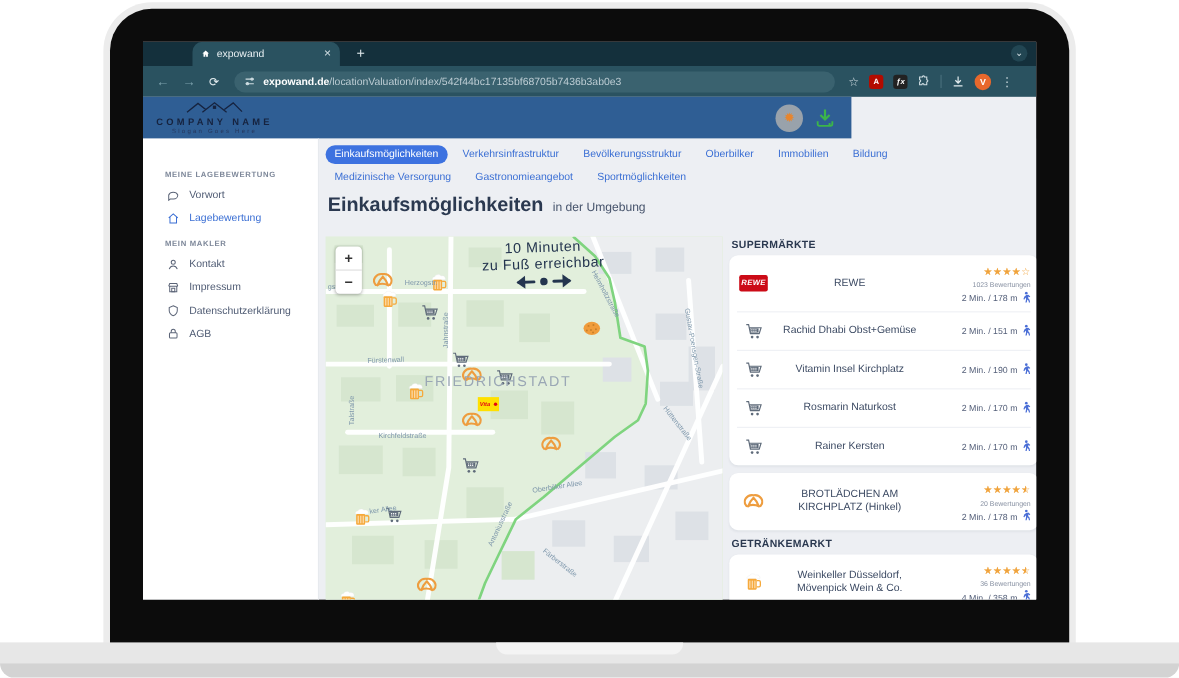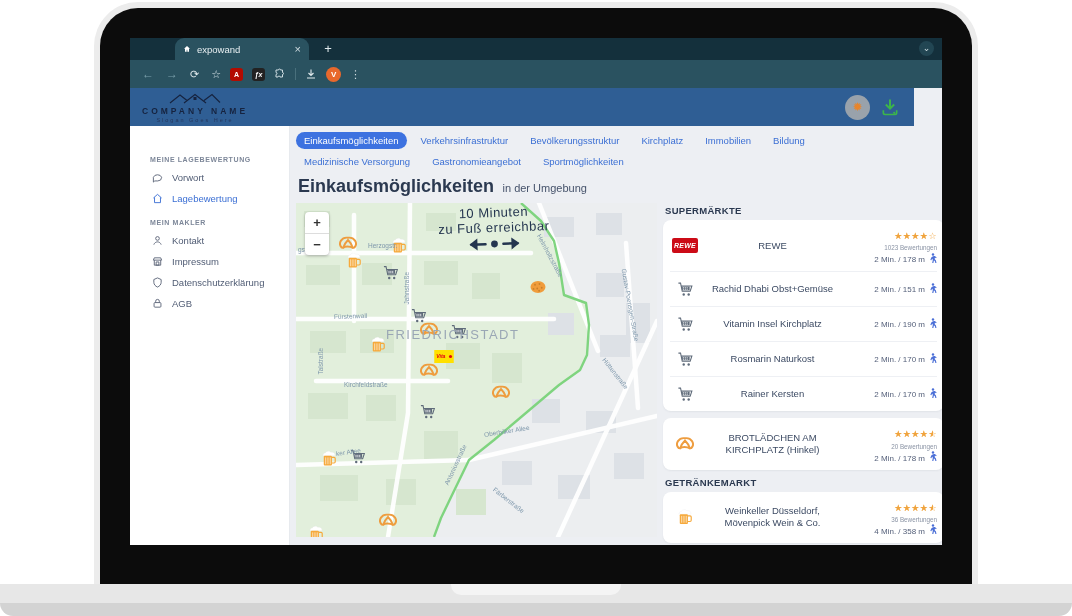--- a/index.html
+++ b/index.html
@@ -29,21 +29,21 @@
   #url-text b{color:#fff;font-weight:bold;}
   #toolbar-right{display:flex;align-items:center;gap:9px;margin-left:12px;}
   #bookmark-star{color:#cfdde2;font-size:11px;}
   .ext-badge{width:13px;height:13px;border-radius:3px;font-size:7px;font-weight:bold;color:#fff;display:flex;align-items:center;justify-content:center;}
   #ext-adobe{background:#b30b00;}
   #ext-fx{background:#222;font-style:italic;}
   #toolbar-sep{width:1px;height:12px;background:#49707c;}
   #profile-avatar{width:15px;height:15px;border-radius:50%;background:#e8682c;color:#fff;font-size:8px;display:flex;align-items:center;justify-content:center;font-weight:bold;}
   #kebab-icon{color:#cfdde2;font-size:11px;letter-spacing:0;}
   
-  #app-header{position:absolute;left:0;top:50px;width:784px;height:38px;background:#2f5e94;display:flex;align-items:center;}
+  #app-header{position:absolute;left:0;top:50px;width:644px;height:38px;background:#2f5e94;display:flex;align-items:center;}
   #logo-block{margin-left:12px;text-align:center;line-height:1;}
   #logo-company{font-size:8.5px;letter-spacing:3px;color:#16233f;font-weight:bold;}
   #logo-slogan{font-size:5.5px;letter-spacing:2px;color:#25365c;margin-top:2px;}
   #header-right{margin-left:auto;margin-right:14px;display:flex;align-items:center;gap:10px;}
   #header-avatar{width:25px;height:25px;border-radius:50%;background:#99a2ab;display:flex;align-items:center;justify-content:center;
     color:#e8852c;font-size:12px;}
   
   #sidebar{position:absolute;left:0;top:88px;width:160px;height:492px;background:#fff;display:flex;flex-direction:column;
     border-right:1px solid #e7eaee;box-sizing:border-box;padding-top:20px;}
   .side-section-label{font-size:7px;font-weight:bold;letter-spacing:.6px;color:#7d8799;margin:10px 0 4px 20px;}
@@ -51,21 +51,21 @@
   .side-item svg{width:11px;height:11px;stroke:#5b6477;}
   .side-item.active{color:#3b6fd4;}
   .side-item.active svg{stroke:#3b6fd4;}
   #sidebar-bottom{margin-top:auto;border-top:1px solid #6d28d9;padding:10px 0 12px 20px;display:flex;align-items:flex-start;gap:8px;
     color:#5b6477;font-size:9px;}
   
   #content{position:absolute;left:160px;top:88px;width:652px;height:419px;background:#edeff3;box-sizing:border-box;padding:6px 6px 0 6px;}
   #tab-pills{display:flex;flex-wrap:wrap;gap:4px 6px;width:560px;margin-bottom:6px;}
   .tab-pill{font-size:9.5px;color:#3b6fd4;padding:3px 8px;border-radius:12px;cursor:pointer;white-space:nowrap;}
   .tab-pill.active{background:#3d72e0;color:#fff;}
-  #page-title-row{margin:2px 0 6px 2px;}
+  #page-title-row{margin:2px 0 18px 2px;}
   #page-title{font-size:18px;font-weight:bold;color:#2b3950;}
   #page-subtitle{font-size:11px;color:#46536b;margin-left:4px;}
   #body-row{display:flex;gap:6px;}
   
   #map{position:relative;width:361px;height:334px;background:#e2efdc;overflow:hidden;flex:none;}
   #map svg.mapbg{position:absolute;left:0;top:0;}
   .street{position:absolute;font-size:6.5px;color:#7e97ab;white-space:nowrap;transform-origin:left center;}
   .street.district{font-size:13px;letter-spacing:1.5px;color:#9aa7b5;}
   .marker{position:absolute;transform:translate(-50%,-50%);}
   #zoom-ctrl{position:absolute;left:9px;top:9px;width:24px;background:#fff;border-radius:4px;box-shadow:0 1px 3px rgba(0,0,0,.3);
@@ -110,20 +110,28 @@
       <span id="tab-close">×</span>
     </div>
     <div id="new-tab-btn">+</div>
     <div id="tabstrip-chevron">⌄</div>
   </div>
 
   <div id="toolbar">
     <span class="nav-arrow">←</span>
     <span class="nav-arrow">→</span>
     <span id="reload-icon">⟳</span>
+    <div id="url-pill">
+      <svg width="10" height="10" viewBox="0 0 24 24" fill="none" stroke="#cfdde2" stroke-width="2.4">
+          <path d="M3 7h12M19 7h2M3 17h2M9 17h12"></path>
+          <circle cx="17" cy="7" r="2.4" fill="#cfdde2"></circle>
+          <circle cx="7" cy="17" r="2.4" fill="#cfdde2"></circle>
+        </svg>
+      <span id="url-text"><b>expowand.de</b><span>/locationValuation/index/542f44bc17135bf68705b7436b3ab0e3</span></span>
+    </div>
     <div id="toolbar-right">
       <span id="bookmark-star">☆</span>
       <span class="ext-badge" id="ext-adobe">A</span>
       <span class="ext-badge" id="ext-fx">ƒx</span>
       <svg width="12" height="12" viewBox="0 0 24 24" fill="none" stroke="#cfdde2" stroke-width="2">
           <path d="M9 4a2 2 0 1 1 4 0h4v5a2 2 0 1 1 0 4v5h-5a2 2 0 1 0-4 0H4v-5a2 2 0 1 0 0-4V4z"></path>
         </svg>
       <span id="toolbar-sep"></span>
       <svg width="12" height="12" viewBox="0 0 24 24" fill="none" stroke="#e2ebee" stroke-width="2.2">
           <path d="M12 3v11M7 10l5 5 5-5M4 20h16"></path>
@@ -214,21 +222,21 @@
         </svg>
       <span>Menü minimieren</span>
     </div>
   </div>
 
   <div id="content">
     <div id="tab-pills">
         <span class="tab-pill active">Einkaufsmöglichkeiten</span>
         <span class="tab-pill">Verkehrsinfrastruktur</span>
         <span class="tab-pill">Bevölkerungsstruktur</span>
-        <span class="tab-pill">Kirchplatz</span>
+        <span class="tab-pill">Oberbilker</span>
         <span class="tab-pill">Immobilien</span>
         <span class="tab-pill">Bildung</span>
         <span class="tab-pill">Medizinische Versorgung</span>
         <span class="tab-pill">Gastronomieangebot</span>
         <span class="tab-pill">Sportmöglichkeiten</span>
       </div>
     <div id="page-title-row">
       <span id="page-title">Einkaufsmöglichkeiten</span>
       <span id="page-subtitle">in der Umgebung</span>
     </div>

